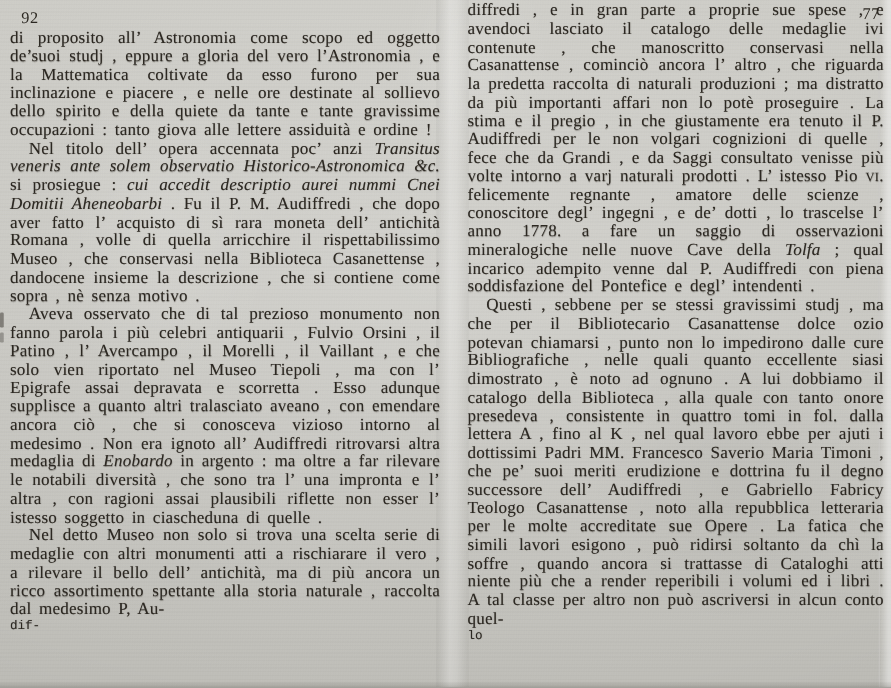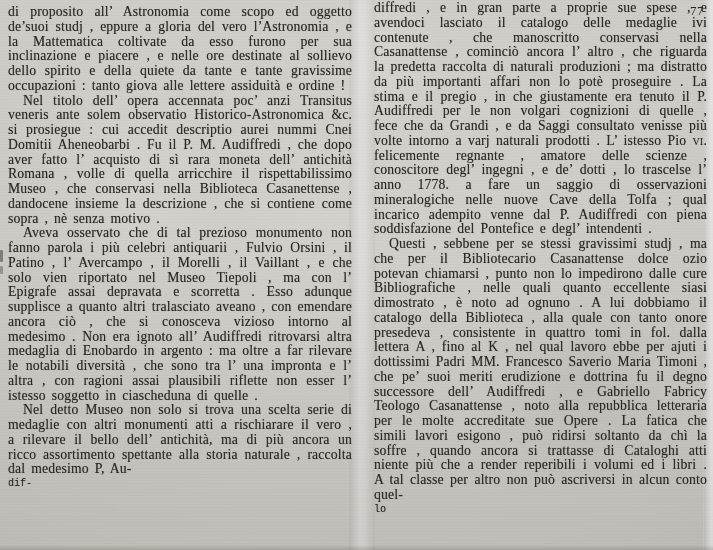--- a/index.html
+++ b/index.html
@@ -67,21 +67,21 @@
   .text-block p {
     margin: 0;
     font-size: 13.6px;
     line-height: 14.75px;
     text-align: justify;
     letter-spacing: 0.2px;
     word-spacing: 2.4px;
     text-shadow: 0.2px 0.2px 0.7px rgba(44,40,34,0.45);
   }
   .text-block p.indent { text-indent: 15px; }
-  .it { }
+  .it { font-style: italic; }
   .sc { font-variant: small-caps; }
 
   .catchword {
     font-size: 10px; line-height: 14.75px;
     text-align: left;
     text-shadow: 0.2px 0.2px 0.7px rgba(44,40,34,0.45);
     font-family: Liberation Mono, monospace;
   }
   .page-left  .catchword { padding-right: 7px; }
   .page-right .catchword { padding-right: 12px; }
@@ -95,20 +95,21 @@
   <div class="smudge b"></div>
   <div class="smudge c"></div>
   <div class="gutter"></div>
   <div class="edge-right"></div>
   <div class="edge-bottom"></div>
   <div class="edge-mark m1"></div>
   <div class="edge-mark m2"></div>
   <div class="stamp-ghost"></div>
 
   <div class="page page-left">
+    <div class="folio">92</div>
     <div class="text-block">
         <p class=""><span>di proposito all’ Astronomia come scopo ed oggetto de’suoi studj , eppure a gloria del vero l’Astronomia , e la Mattematica coltivate da esso furono per sua inclinazione e piacere , e nelle ore destinate al sollievo dello spirito e della quiete da tante e tante gravissime occupazioni : tanto giova alle lettere assiduità e ordine !</span></p>
         <p class="indent"><span>Nel titolo dell’ opera accennata poc’ anzi </span><span class="it">Transitus veneris ante solem observatio Historico-Astronomica &amp;c.</span><span> si prosiegue : </span><span class="it">cui accedit descriptio aurei nummi Cnei Domitii Aheneobarbi</span><span> . Fu il P. M. Audiffredi , che dopo aver fatto l’ acquisto di sì rara moneta dell’ antichità Romana , volle di quella arricchire il rispettabilissimo Museo , che conservasi nella Biblioteca Casanettense , dandocene insieme la descrizione , che si contiene come sopra , nè senza motivo .</span></p>
         <p class="indent"><span>Aveva osservato che di tal prezioso monumento non fanno parola i più celebri antiquarii , Fulvio Orsini , il Patino , l’ Avercampo , il Morelli , il Vaillant , e che solo vien riportato nel Museo Tiepoli , ma con l’ Epigrafe assai depravata e scorretta . Esso adunque supplisce a quanto altri tralasciato aveano , con emendare ancora ciò , che si conosceva vizioso intorno al medesimo . Non era ignoto all’ Audiffredi ritrovarsi altra medaglia di </span><span class="it">Enobardo</span><span> in argento : ma oltre a far rilevare le notabili diversità , che sono tra l’ una impronta e l’ altra , con ragioni assai plausibili riflette non esser l’ istesso soggetto in ciascheduna di quelle .</span></p>
         <p class="indent"><span>Nel detto Museo non solo si trova una scelta serie di medaglie con altri monumenti atti a rischiarare il vero , a rilevare il bello dell’ antichità, ma di più ancora un ricco assortimento spettante alla storia naturale , raccolta dal medesimo P, Au-</span></p>
       </div>
     <div class="catchword">dif-</div>
   </div>
 
   <div class="page page-right">

